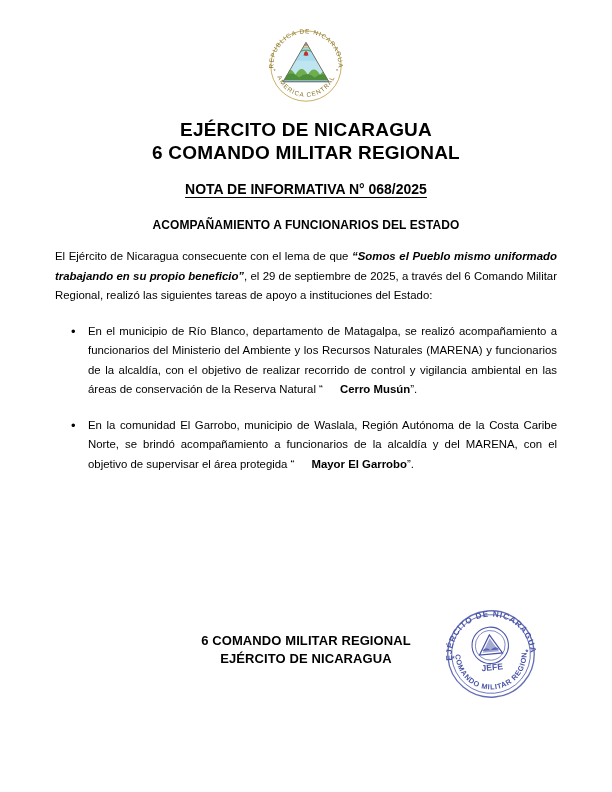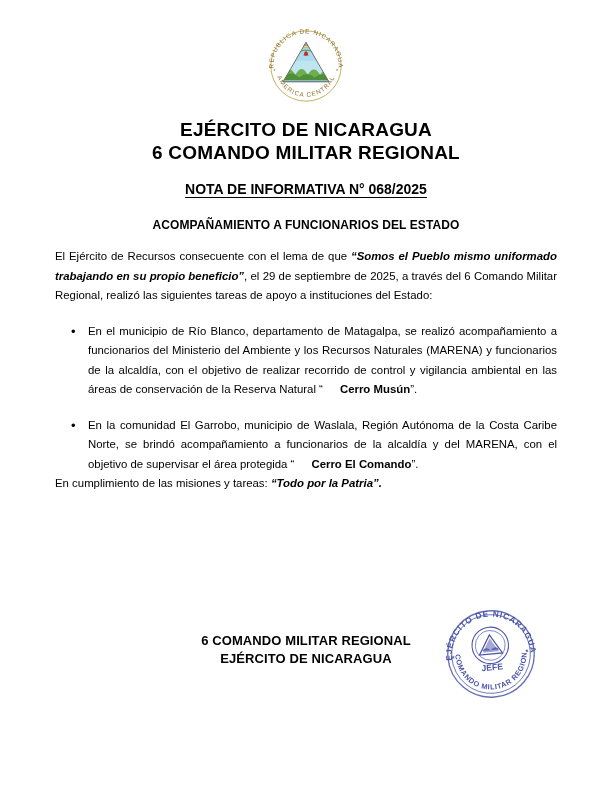--- a/index.html
+++ b/index.html
@@ -175,33 +175,32 @@
 
   <div class="titles">
     <div class="title-line">EJÉRCITO DE NICARAGUA</div>
     <div class="title-line">6 COMANDO MILITAR REGIONAL</div>
     <div class="subtitle">NOTA DE INFORMATIVA N° 068/2025</div>
     <div class="subject">ACOMPAÑAMIENTO A FUNCIONARIOS DEL ESTADO</div>
   </div>
 
   <div class="body-area">
 
-    <p class="para"><span>El Ejército de Recursos consecuente con el lema de que </span><span class="bi">“Somos el Pueblo mismo uniformado trabajando en su propio beneficio”</span><span>, el 29 de septiembre de 2025, a través del 6 Comando Militar Regional, realizó las siguientes tareas de apoyo a instituciones del Estado:</span></p>
+    <p class="para"><span>El Ejército de Nicaragua consecuente con el lema de que </span><span class="bi">“Somos el Pueblo mismo uniformado trabajando en su propio beneficio”</span><span>, el 29 de septiembre de 2025, a través del 6 Comando Militar Regional, realizó las siguientes tareas de apoyo a instituciones del Estado:</span></p>
 
     <ul class="bullets">
       <li>
         <span class="dot">•</span><span>En el municipio de Río Blanco, departamento de Matagalpa, se realizó acompañamiento a funcionarios del Ministerio del Ambiente y los Recursos Naturales (MARENA) y funcionarios de la alcaldía, con el objetivo de realizar recorrido de control y vigilancia ambiental en las áreas de conservación de la Reserva Natural “</span><span class="b">Cerro Musún</span><span>”.</span>
       </li>
       <li>
-        <span class="dot">•</span><span>En la comunidad El Garrobo, municipio de Waslala, Región Autónoma de la Costa Caribe Norte, se brindó acompañamiento a funcionarios de la alcaldía y del MARENA, con el objetivo de supervisar el área protegida “</span><span class="b">Cerro El Comando</span><span>”.</span>
+        <span class="dot">•</span><span>En la comunidad El Garrobo, municipio de Waslala, Región Autónoma de la Costa Caribe Norte, se brindó acompañamiento a funcionarios de la alcaldía y del MARENA, con el objetivo de supervisar el área protegida “</span><span class="b">Mayor El Garrobo</span><span>”.</span>
       </li>
     </ul>
 
 
-    <p class="para gap-md"><span>En cumplimiento de las misiones y tareas: </span><span class="bi">“Todo por la Patria”.</span></p>
 
 
   </div>
 
   <div class="sign-block">
     <div class="sign-line">6 COMANDO MILITAR REGIONAL</div>
     <div class="sign-line">EJÉRCITO DE NICARAGUA</div>
   </div>
 
   <div class="seal">

